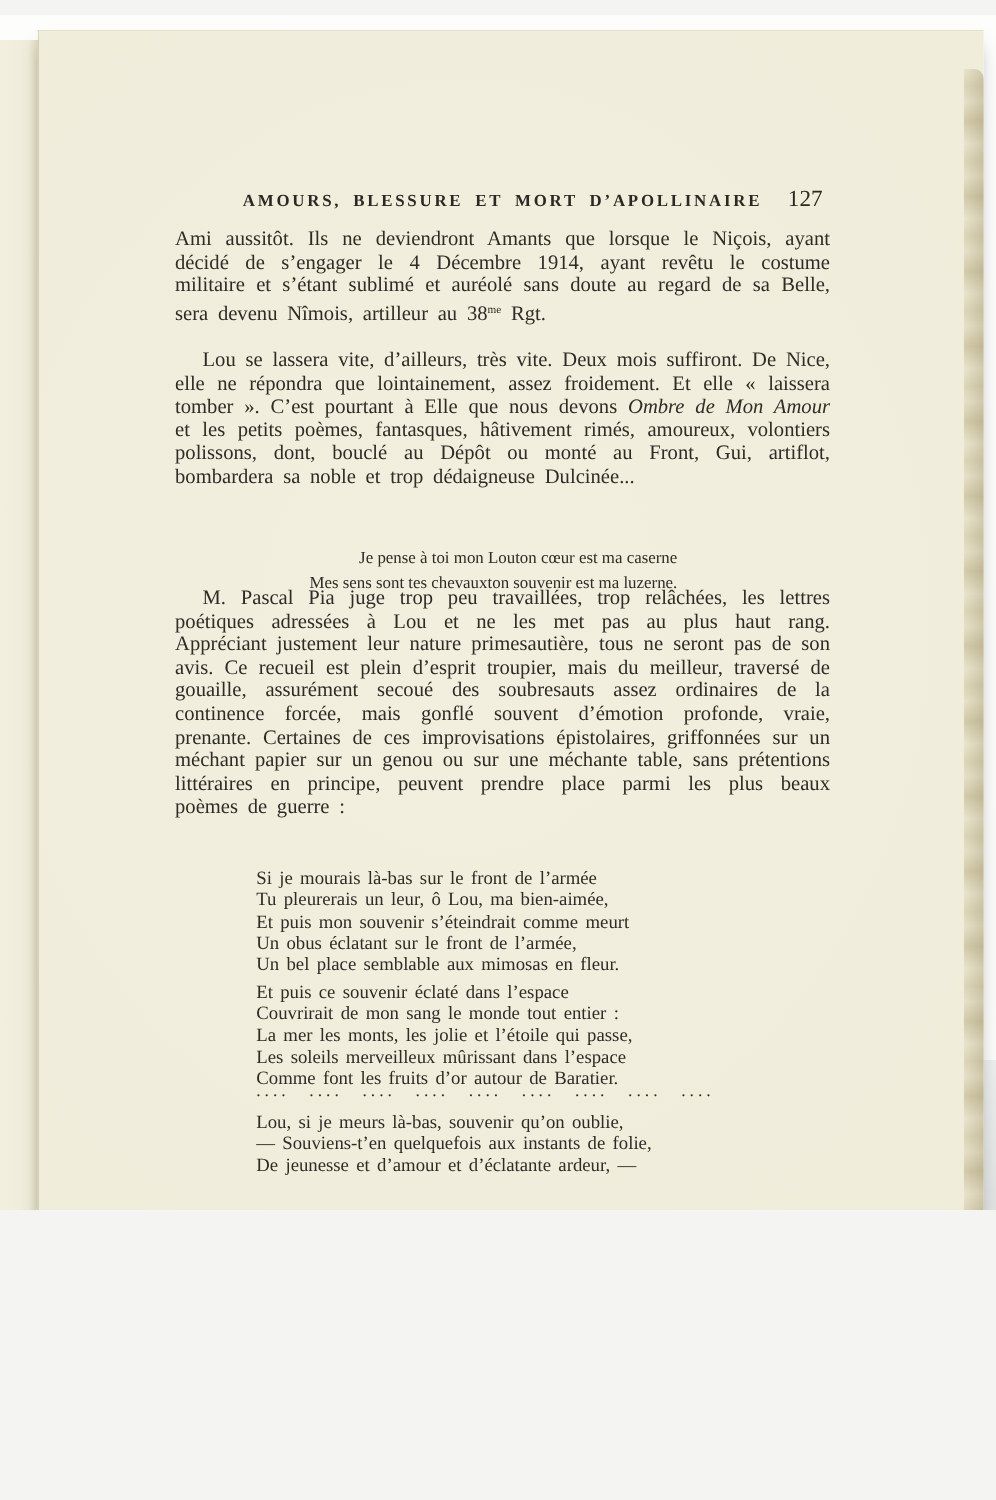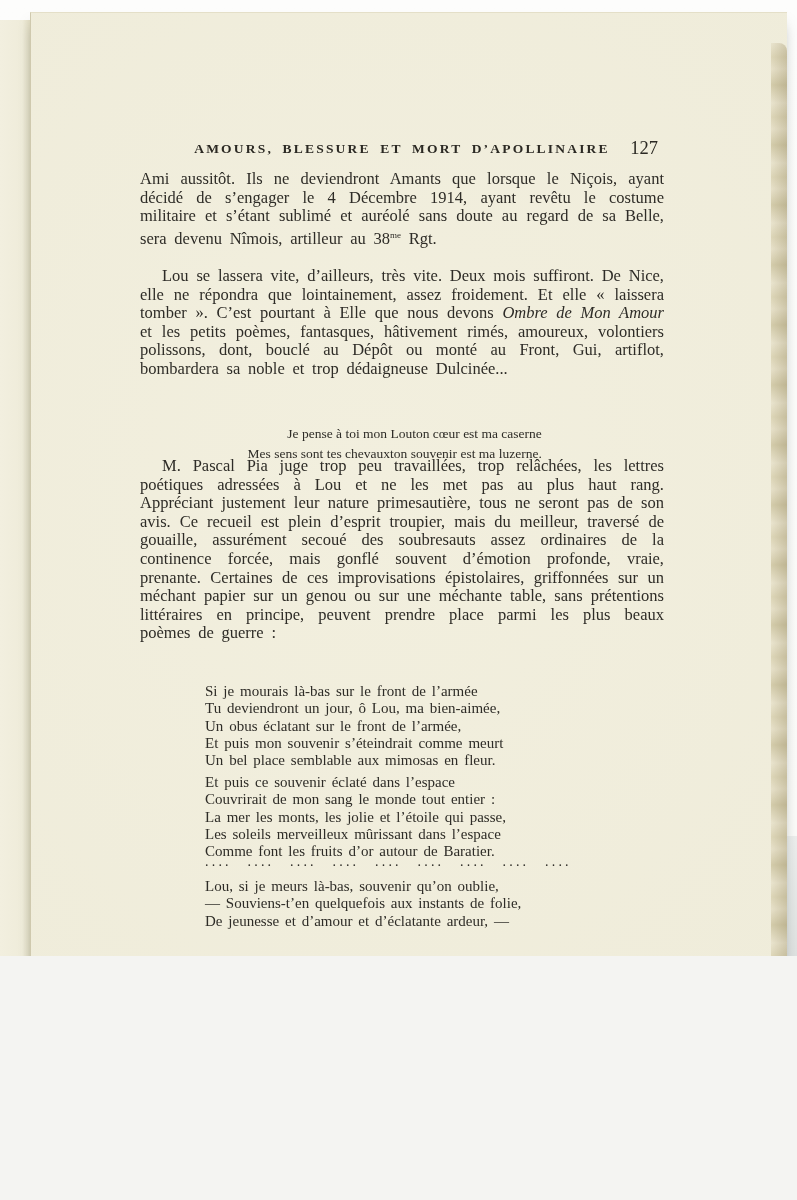--- a/index.html
+++ b/index.html
@@ -1,19 +1,19 @@
 <!DOCTYPE html>
 <html><head>
 <meta charset="utf-8">
 <style>
   html,body{margin:0;padding:0;background:#f4f4f2;}
   .scene{
     position:relative;
     width:797px;height:956px;
-    margin:0 auto;
+    margin:12px auto;
     overflow:hidden;
     background:linear-gradient(#fdfdfc 0%, #fbfbf9 88%, #e9ebe9 91%, #e2e4e3 100%);
     font-family:"Liberation Serif","DejaVu Serif",serif;
   }
   
   .surface{
     position:absolute;left:0;right:0;bottom:0;height:120px;
     background:linear-gradient(#eceeed,#dfe2e1);
   }
   
@@ -118,23 +118,23 @@
 
     <div class="couplet">
       <div><span class="hemi1">Je pense à toi mon Lou</span><span>ton cœur est ma caserne</span></div>
       <div><span class="hemi1">Mes sens sont tes chevaux</span><span>ton souvenir est ma luzerne.</span></div>
     </div>
 
     <p class="para indent p3">M. Pascal Pia juge trop peu travaillées, trop relâchées, les lettres poétiques adressées à Lou et ne les met pas au plus haut rang. Appréciant justement leur nature primesautière, tous ne seront pas de son avis. Ce recueil est plein d’esprit troupier, mais du meilleur, traversé de gouaille, assurément secoué des soubresauts assez ordinaires de la continence forcée, mais gonflé souvent d’émotion profonde, vraie, prenante. Certaines de ces improvisations épistolaires, griffonnées sur un méchant papier sur un genou ou sur une méchante table, sans prétentions littéraires en principe, peuvent prendre place parmi les plus beaux poèmes de guerre :</p>
 
     <div class="poem-block s1">
       <div>Si je mourais là-bas sur le front de l’armée</div>
-      <div>Tu deviendront un jour, ô Lou, ma bien-aimée,</div>
+      <div>Tu pleurerais un leur, ô Lou, ma bien-aimée,</div>
+      <div>Et puis mon souvenir s’éteindrait comme meurt</div>
       <div>Un obus éclatant sur le front de l’armée,</div>
-      <div>Et puis mon souvenir s’éteindrait comme meurt</div>
       <div>Un bel place semblable aux mimosas en fleur.</div>
     </div>
 
     <div class="poem-block s2">
       <div>Et puis ce souvenir éclaté dans l’espace</div>
       <div>Couvrirait de mon sang le monde tout entier :</div>
       <div>La mer les monts, les jolie et l’étoile qui passe,</div>
       <div>Les soleils merveilleux mûrissant dans l’espace</div>
       <div>Comme font les fruits d’or autour de Baratier.</div>
     </div>

